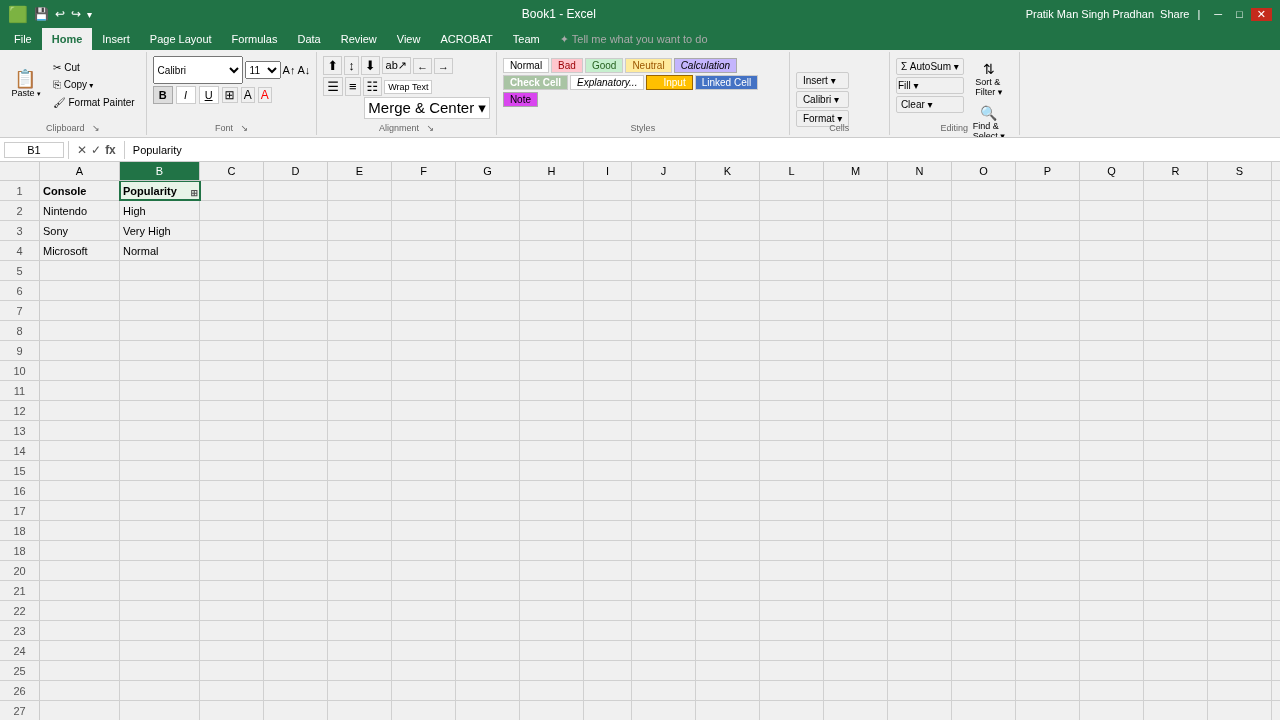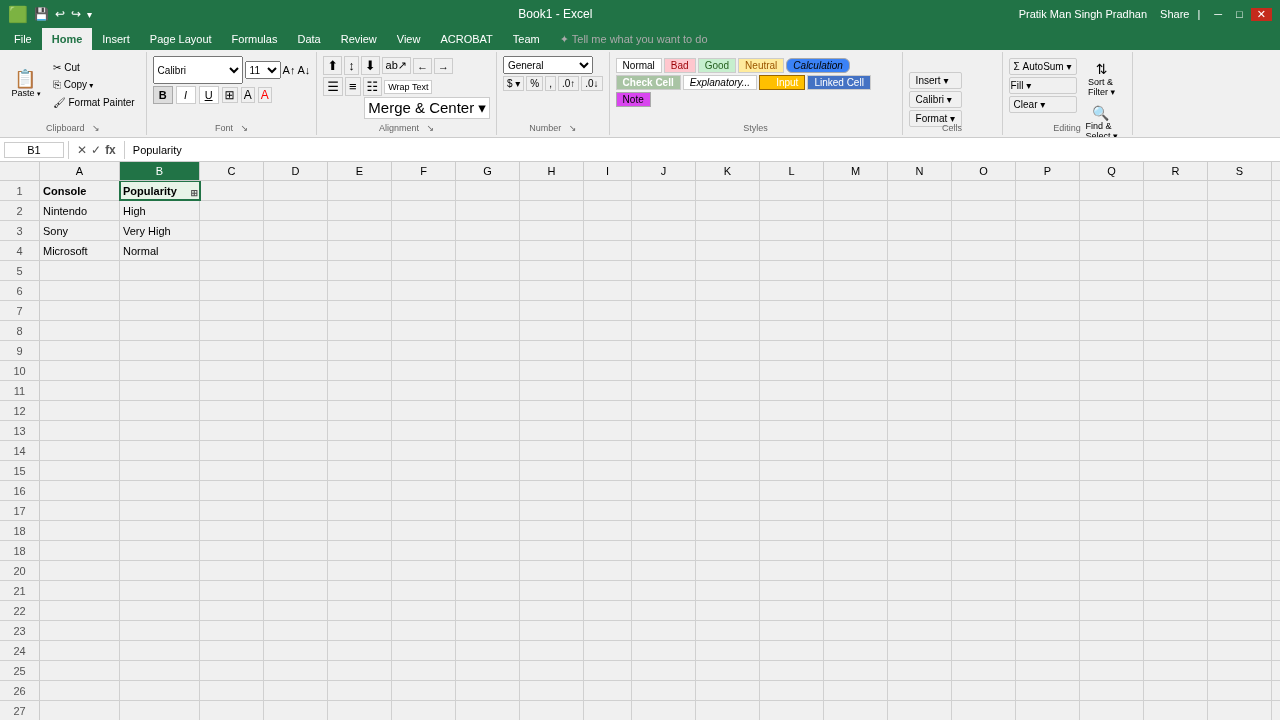--- a/index.html
+++ b/index.html
@@ -207,21 +207,21 @@
       font-size: 10px;
       border: 1px solid #ccc;
       cursor: pointer;
       text-align: center;
       white-space: nowrap;
     }
     .style-normal { background: white; }
     .style-bad { background: #ffc7ce; color: #9c0006; }
     .style-good { background: #c6efce; color: #276221; }
     .style-neutral { background: #ffeb9c; color: #9c5700; }
-    .style-calculation { background: #3b82f6; border-color: #aaa; font-style: italic; border-radius: 6px; }
+    .style-calculation { background: #c4b5fd; border-color: #aaa; font-style: italic; }
     .style-check { background: #a9c4a4; color: white; font-weight: bold; }
     .style-explanatory { background: white; font-style: italic; }
     .style-input { background: #ffc000; color: white; border-color: #996600; padding-left: 16px; }
     .style-linked { background: #4472c4; color: white; }
 
     .dropdown-arrow { font-size: 8px; }
 
     #main-area {
       display: flex;
       flex-direction: column;
@@ -242,21 +242,21 @@
 <div id="title-bar">
   <div style="display:flex;align-items:center;gap:6px;">
     <span style="font-size:16px;">🟩</span>
     <span style="font-size:12px;cursor:pointer;">💾</span>
     <span style="font-size:12px;cursor:pointer;">↩</span>
     <span style="font-size:12px;cursor:pointer;">↪</span>
     <span style="font-size:10px;cursor:pointer;">▾</span>
   </div>
   <div style="font-size:12px;font-weight:normal;">Book1 - Excel</div>
   <div style="display:flex;align-items:center;gap:2px;">
-    <span style="font-size:11px;margin-right:11px;">Pratik Man Singh Pradhan</span>
+    <span style="font-size:11px;margin-right:4px;">Pratik Man Singh Pradhan</span>
     <span style="font-size:11px;cursor:pointer;">Share</span>
     <span style="margin:0 6px;">|</span>
     <span style="cursor:pointer;padding:0 6px;">─</span>
     <span style="cursor:pointer;padding:0 6px;">□</span>
     <span style="cursor:pointer;padding:0 6px;background:#c42b1c;">✕</span>
   </div>
 </div>
 
 <div id="ribbon-tabs">
   <div class="ribbon-tab">File</div>
@@ -325,35 +325,20 @@
       <span style="cursor:pointer;font-size:13px;border:1px solid #ccc;padding:1px 3px;">≡</span>
       <span style="cursor:pointer;font-size:13px;border:1px solid #ccc;padding:1px 3px;">☷</span>
       <button style="font-size:9px;cursor:pointer;border:1px solid #ccc;background:white;padding:1px 3px;">Wrap Text</button>
     </div>
     <div style="margin-top:1px;">
       <button style="font-size:15px;cursor:pointer;border:1px solid #ccc;background:white;padding:1px 3px;margin-left:41px;">Merge &amp; Center ▾</button>
     </div>
     <div class="ribbon-group-label">Alignment &nbsp; ↘</div>
   </div>
 
-  <div class="ribbon-group" style="min-width:100px;">
-    <div class="ribbon-row" style="margin-top:2px;">
-      <select style="font-size:10px;width:90px;height:18px;">
-        <option>General</option>
-      </select>
-    </div>
-    <div class="ribbon-row" style="margin-top:2px;gap:2px;">
-      <span style="cursor:pointer;border:1px solid #ccc;padding:1px 3px;font-size:10px;">$ ▾</span>
-      <span style="cursor:pointer;border:1px solid #ccc;padding:1px 3px;font-size:10px;">%</span>
-      <span style="cursor:pointer;border:1px solid #ccc;padding:1px 3px;font-size:10px;">,</span>
-      <span style="cursor:pointer;border:1px solid #ccc;padding:1px 3px;font-size:10px;">.0↑</span>
-      <span style="cursor:pointer;border:1px solid #ccc;padding:1px 3px;font-size:10px;">.0↓</span>
-    </div>
-    <div class="ribbon-group-label">Number &nbsp; ↘</div>
-  </div>
 
   <div class="ribbon-group" style="min-width:280px;">
     <div style="display:flex;gap:2px;margin-top:4px;flex-wrap:wrap;max-width:280px;">
       <div class="style-box style-normal">Normal</div>
       <div class="style-box style-bad">Bad</div>
       <div class="style-box style-good">Good</div>
       <div class="style-box style-neutral">Neutral</div>
       <div class="style-box style-calculation">Calculation</div>
       <div class="style-box style-check">Check Cell</div>
       <div class="style-box style-explanatory">Explanatory...</div>

